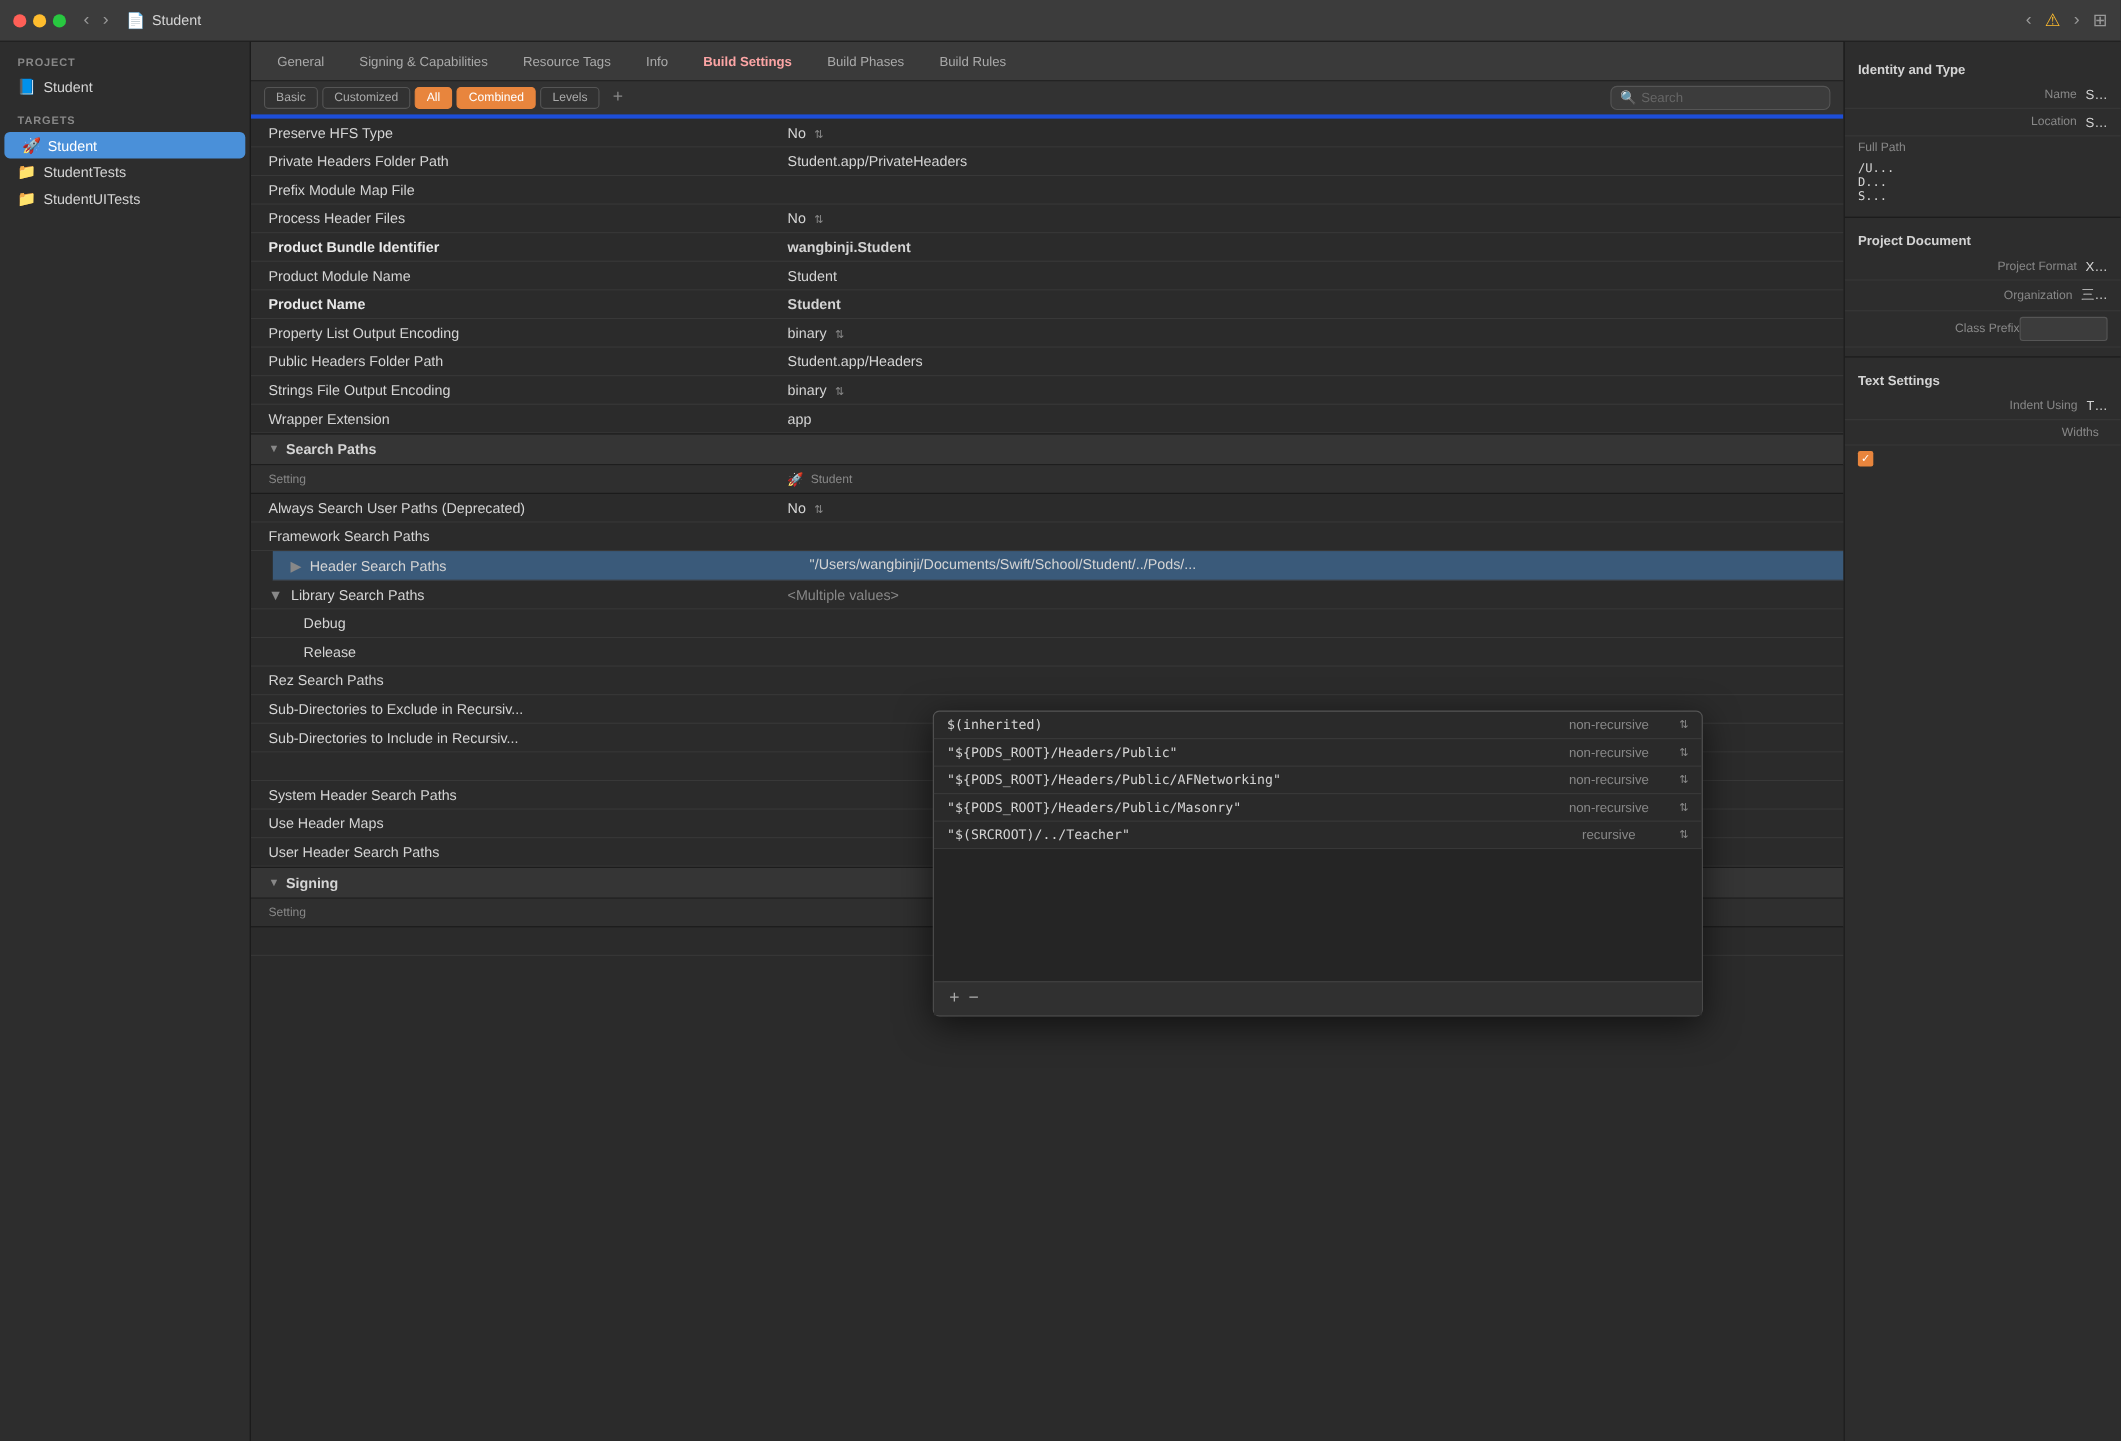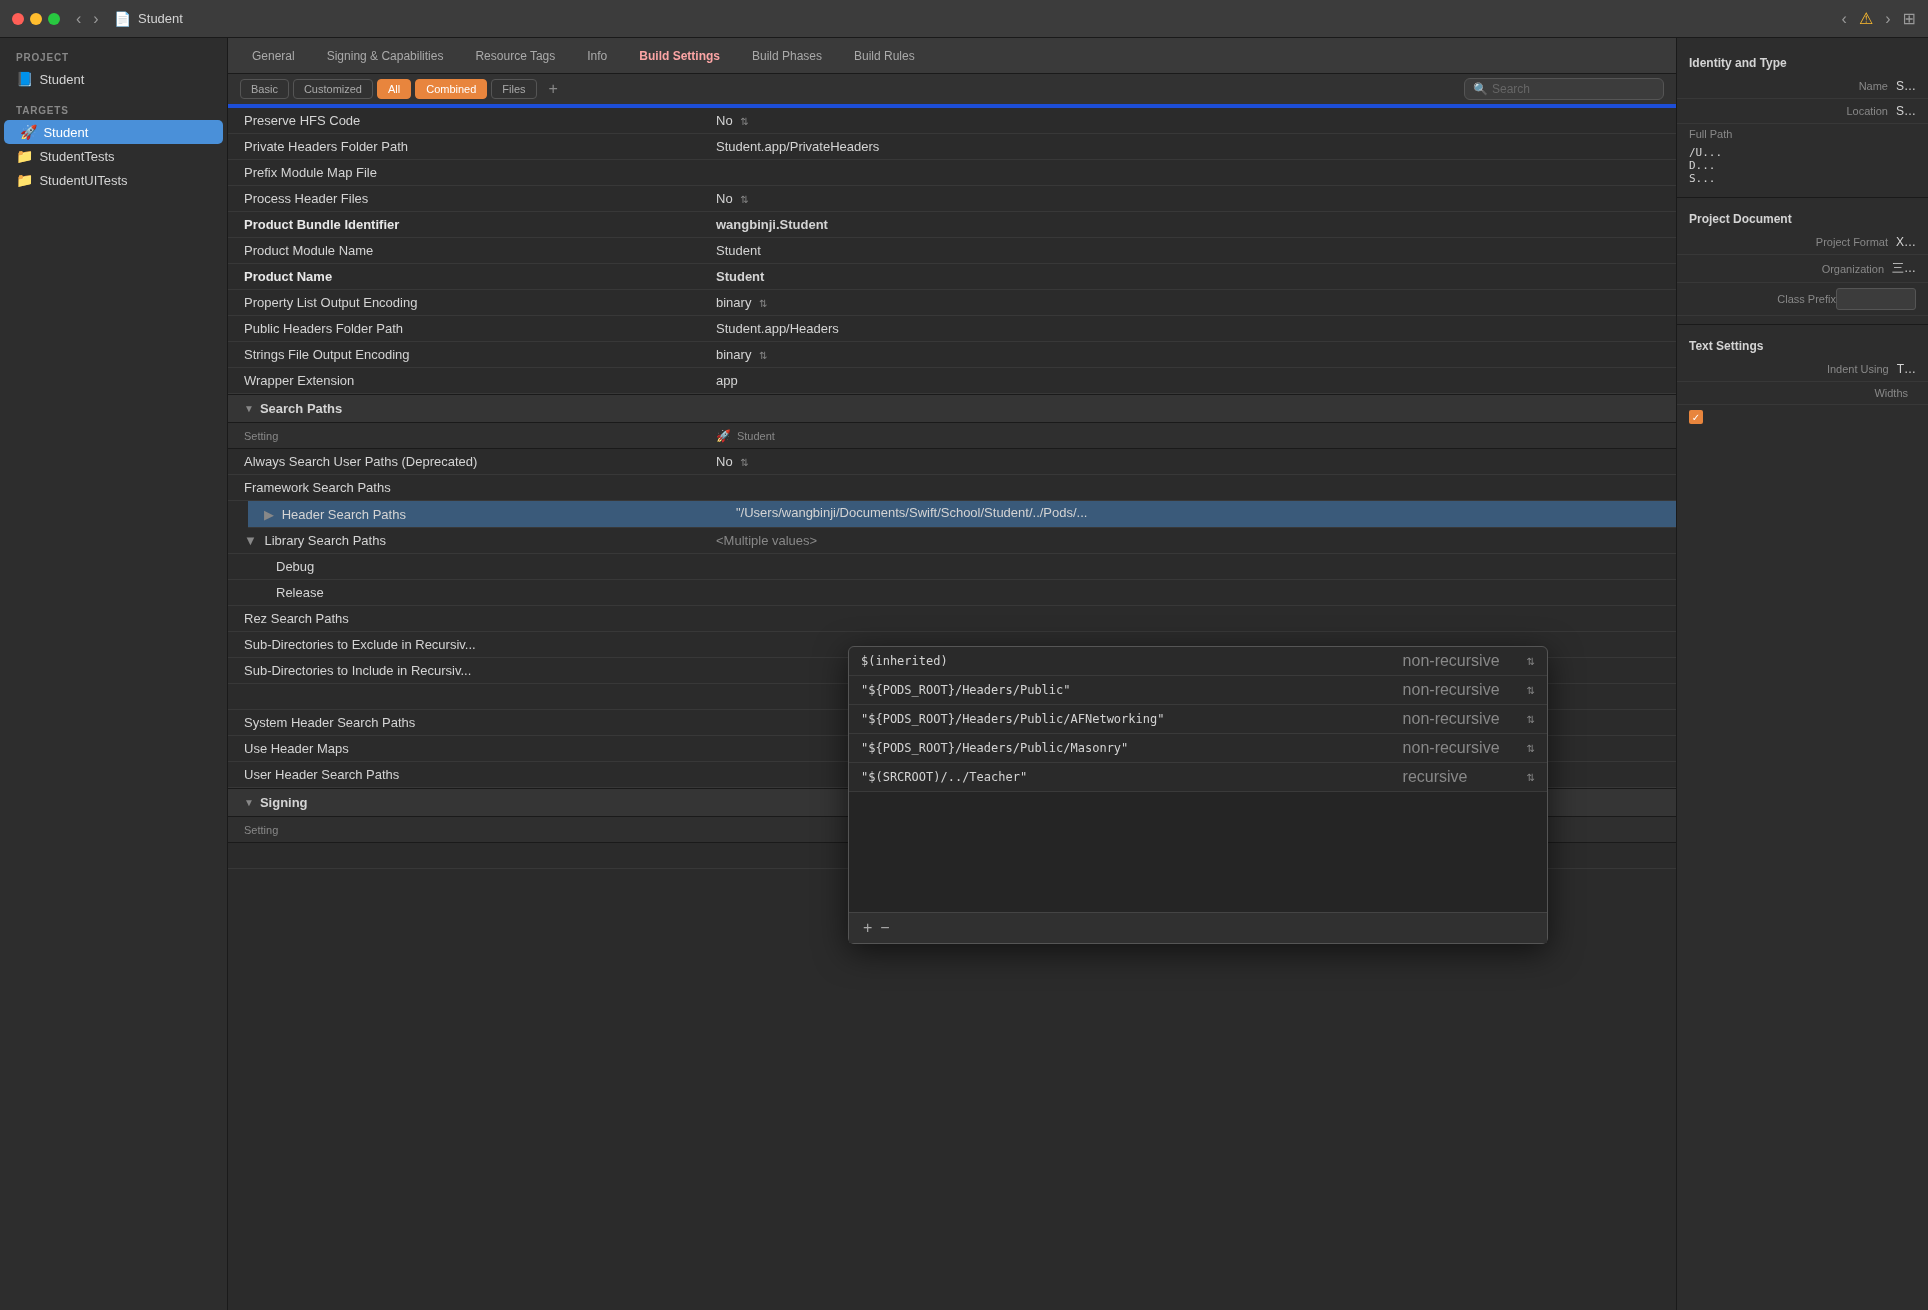--- a/index.html
+++ b/index.html
@@ -260,24 +260,24 @@
     }
     .popup-row:last-child { border-bottom: none; }
     .popup-path {
       flex: 1;
       color: #d4d4d4;
       font-size: 12px;
       font-family: "SF Mono", Monaco, monospace;
     }
     .popup-recursive {
       color: #888;
-      font-size: 16px;
+      font-size: 12px;
       margin-left: 12px;
       min-width: 120px;
-      text-align: left;
+      text-align: center;
     }
     .popup-stepper { color: #888; font-size: 10px; margin-left: 4px; }
     .popup-empty {
       height: 120px;
       background: #252525;
     }
     .popup-toolbar {
       display: flex;
       align-items: center;
       padding: 6px 10px;
@@ -430,32 +430,32 @@
       <div class="tab-item active">Build Settings</div>
       <div class="tab-item">Build Phases</div>
       <div class="tab-item">Build Rules</div>
     </div>
 
     <div class="filter-bar">
       <button class="filter-btn">Basic</button>
       <button class="filter-btn">Customized</button>
       <button class="filter-btn active-all">All</button>
       <button class="filter-btn active-combined">Combined</button>
-      <button class="filter-btn">Files</button>
+      <button class="filter-btn">Levels</button>
       <button class="filter-plus">+</button>
       <div class="search-box">
         <span class="search-icon">🔍</span>
         <input class="search-input" placeholder="Search" type="text" style="">
       </div>
     </div>
 
     <div class="settings-area" style="position:relative;">
 
       <div class="settings-row">
-        <div class="setting-name">Preserve HFS Code</div>
+        <div class="setting-name">Preserve HFS Type</div>
         <div class="setting-value">No <span class="stepper">⇅</span></div>
       </div>
       <div class="settings-row">
         <div class="setting-name">Private Headers Folder Path</div>
         <div class="setting-value">Student.app/PrivateHeaders</div>
       </div>
       <div class="settings-row">
         <div class="setting-name">Prefix Module Map File</div>
         <div class="setting-value"></div>
       </div>

